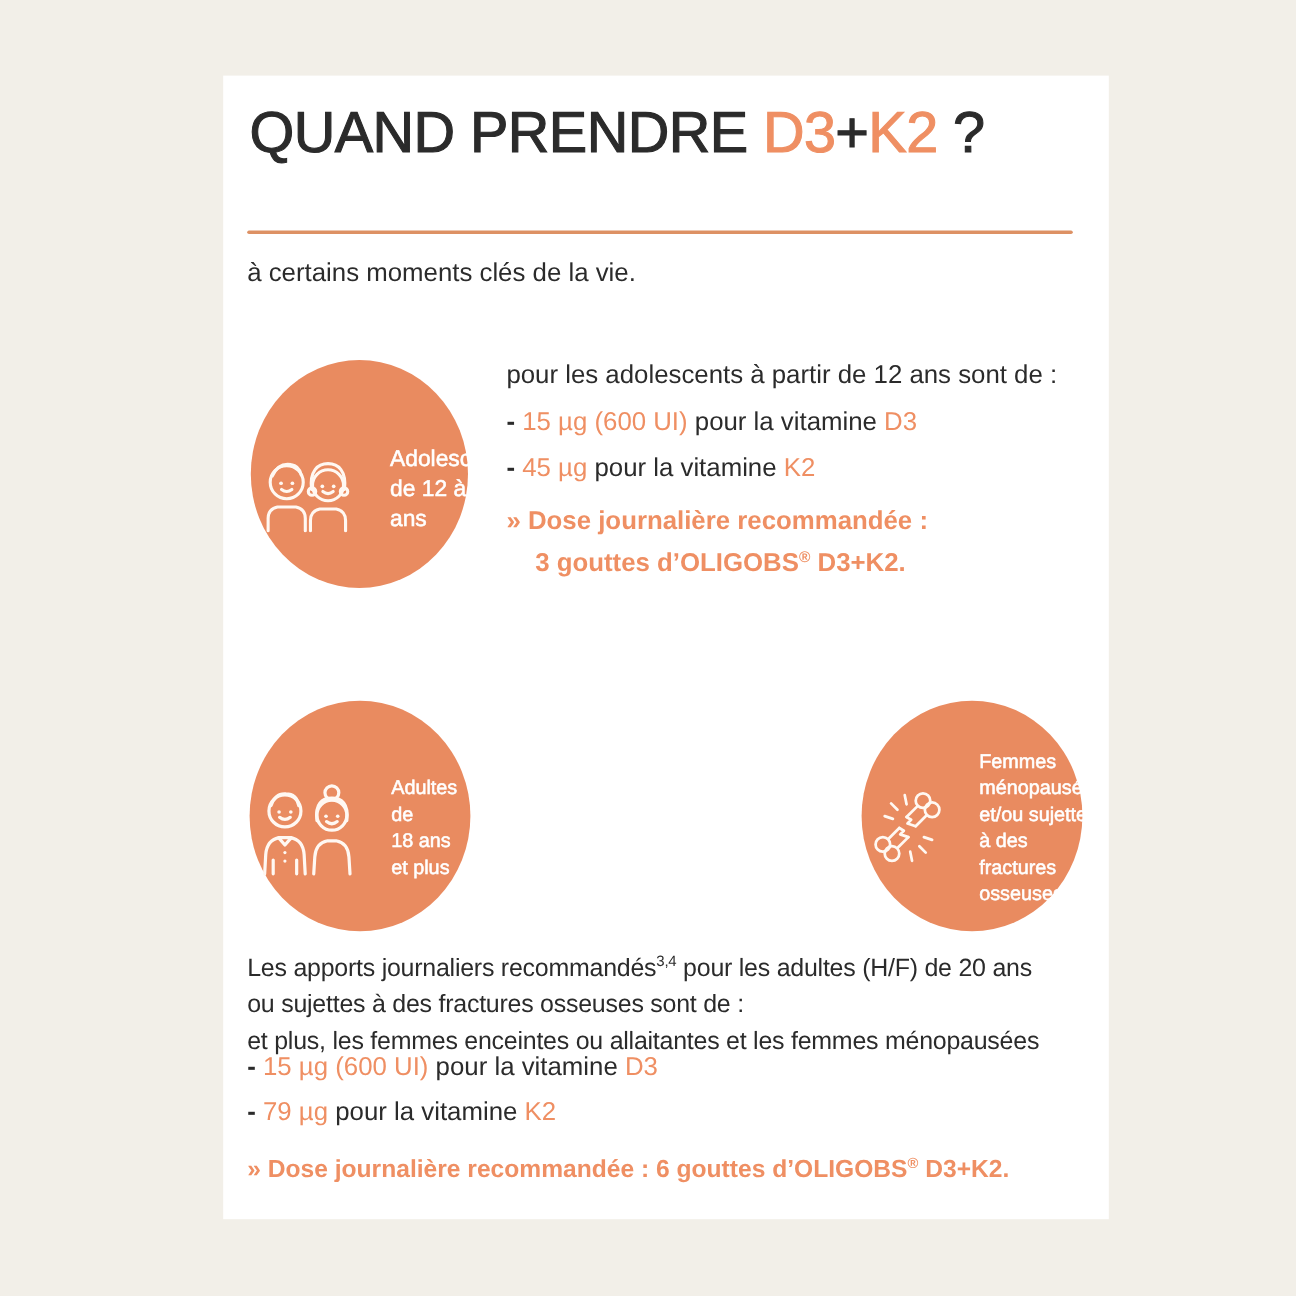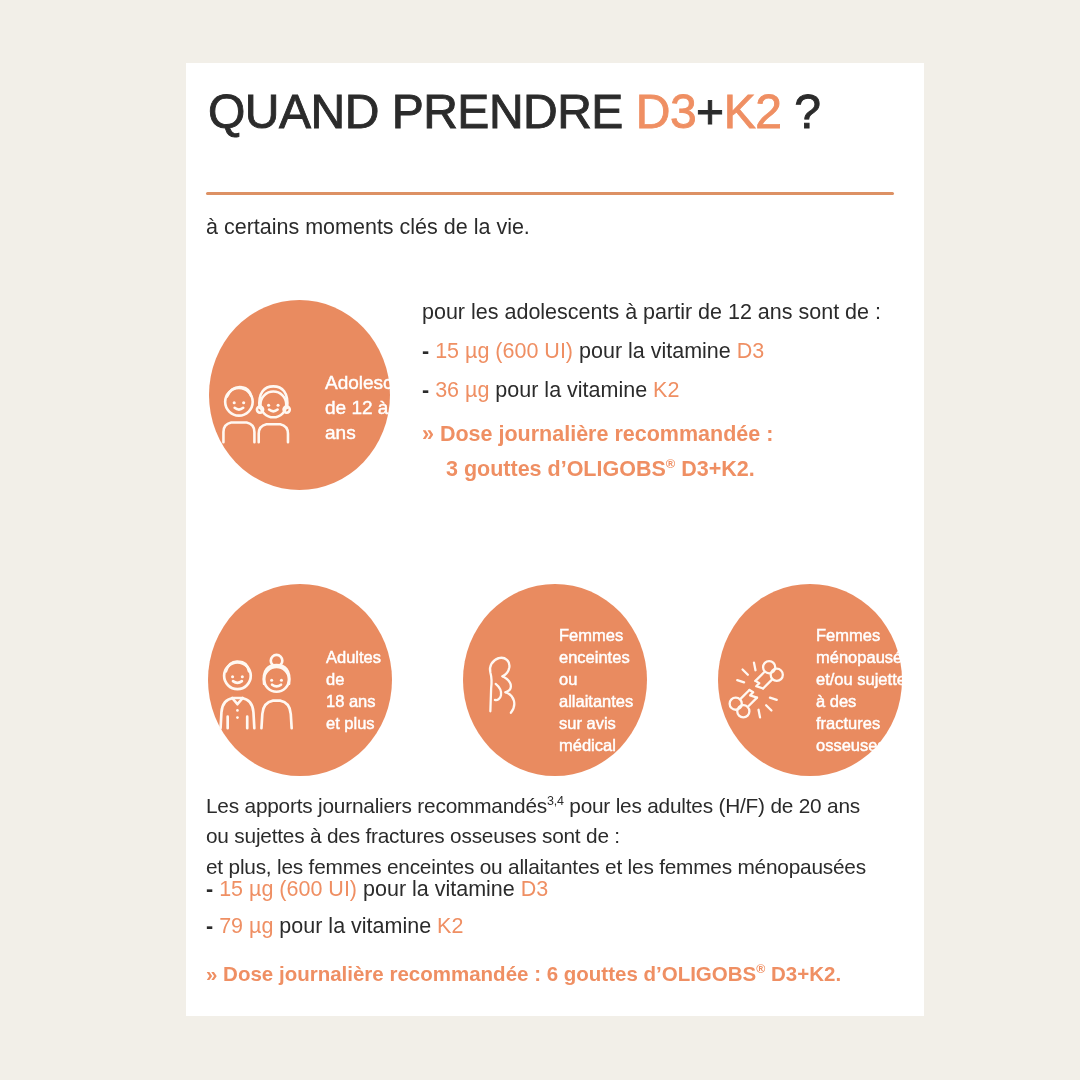--- a/index.html
+++ b/index.html
@@ -88,21 +88,21 @@
     <div class="ado-text">
       <p class="body">
         <span class="block">pour les adolescents à partir de 12 ans sont de :</span>
       </p>
       <p class="bullet">
         <span class="dash">-</span>
         <span class="orange">15 µg (600 UI)</span><span> pour la vitamine </span><span class="orange">D3</span>
       </p>
       <p class="bullet">
         <span class="dash">-</span>
-        <span class="orange">36 µg</span><span> pour la vitamine </span><span class="orange">K2</span>
+        <span class="orange">45 µg</span><span> pour la vitamine </span><span class="orange">K2</span>
       </p>
       <p class="dose">
         <span class="block"><span class="arrow">»</span>
           <span>Dose journalière recommandée :</span></span>
         <span class="block dose-indent"><span>3 gouttes d’OLIGOBS</span><span class="sup">®</span><span> D3+K2.</span></span>
       </p>
     </div>
 
     <div class="groups">
 
@@ -126,34 +126,20 @@
           <path d="M72,39 Q77,43 82,39"></path>
           <path d="M60,88 L61,72 Q62,59 73,57 L81,57 Q92,59 93,72 L94,88"></path>
         </svg>
         <div class="clabel">
           <span class="block">Adultes de</span>
           <span class="block">18 ans et plus</span>
           <span class="block"></span>
         </div>
       </div>
 
-      <div class="circle g-circle">
-        <svg class="icon" width="76" height="76" viewBox="0 0 100 100">
-          <path d="M47,8 C38,11 34,19 36,27 C38,34 38,40 37,48 L36,78"></path>
-          <path d="M47,8 C56,6 62,12 61,20 C60,26 56,30 52,32"></path>
-          <path d="M52,32 C58,35 63,39 63,45 C63,50 59,52 56,53"></path>
-          <path d="M56,53 C68,57 71,70 63,80"></path>
-          <path d="M43,42 C48,46 51,51 50,57 C49,62 45,64 42,63"></path>
-        </svg>
-        <div class="clabel">
-          <span class="block">Femmes enceintes</span>
-          <span class="block">ou allaitantes</span>
-          <span class="block">sur avis médical</span>
-        </div>
-      </div>
 
       <div class="circle g-circle">
         <svg class="icon" width="78" height="76" viewBox="0 0 100 100">
           <circle cx="22" cy="68" r="8"></circle>
             <circle cx="32" cy="78" r="8"></circle>
           <path d="M28,62 L40,50"></path>
             <path d="M38,72 L50,60"></path>
           <path d="M40,50 L45,53 L41,57 L50,60"></path>
           <circle cx="66" cy="20" r="8"></circle>
             <circle cx="76" cy="30" r="8"></circle>

